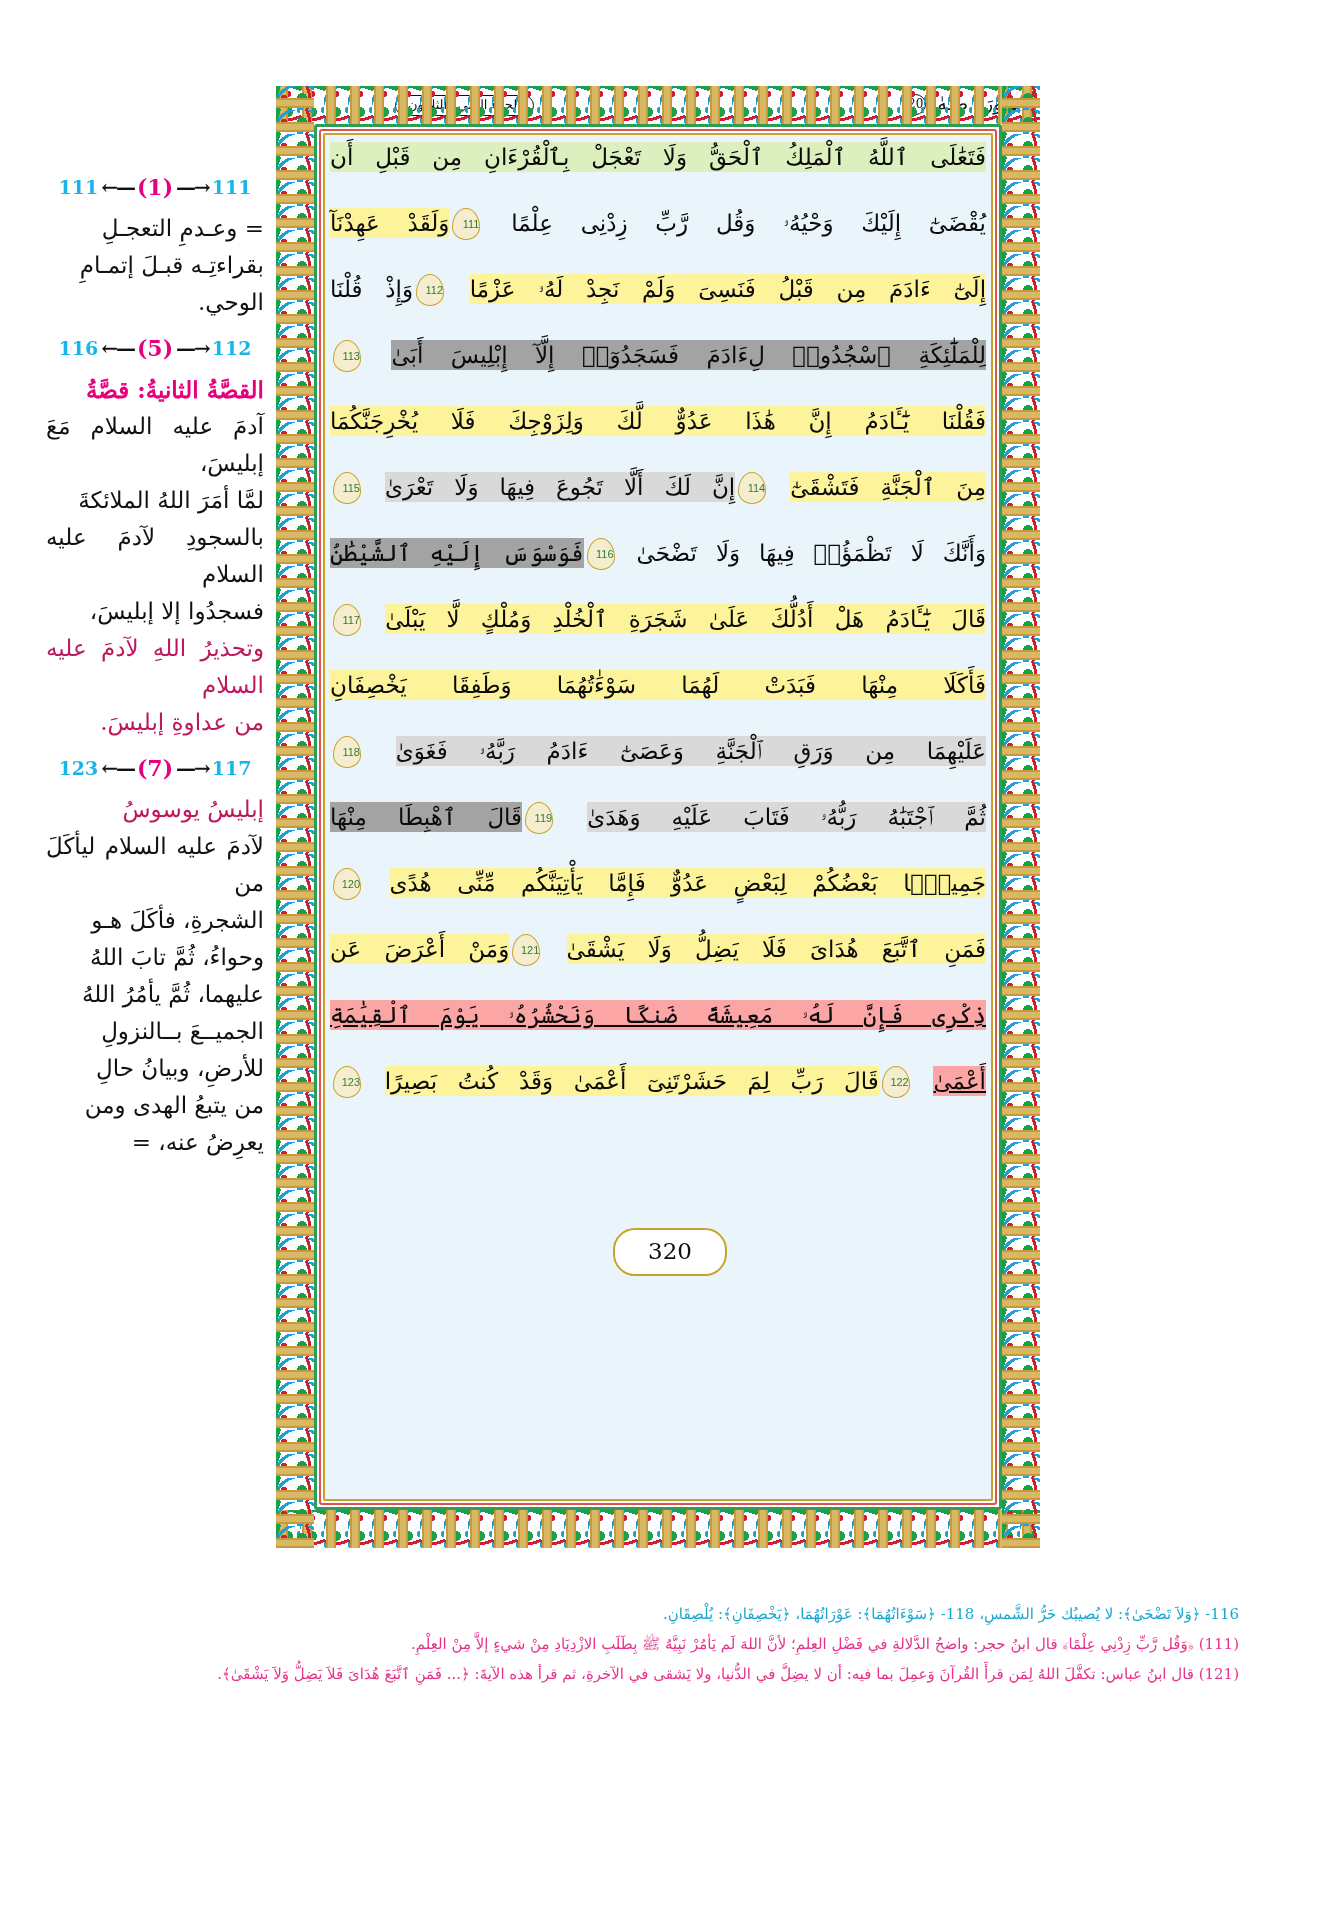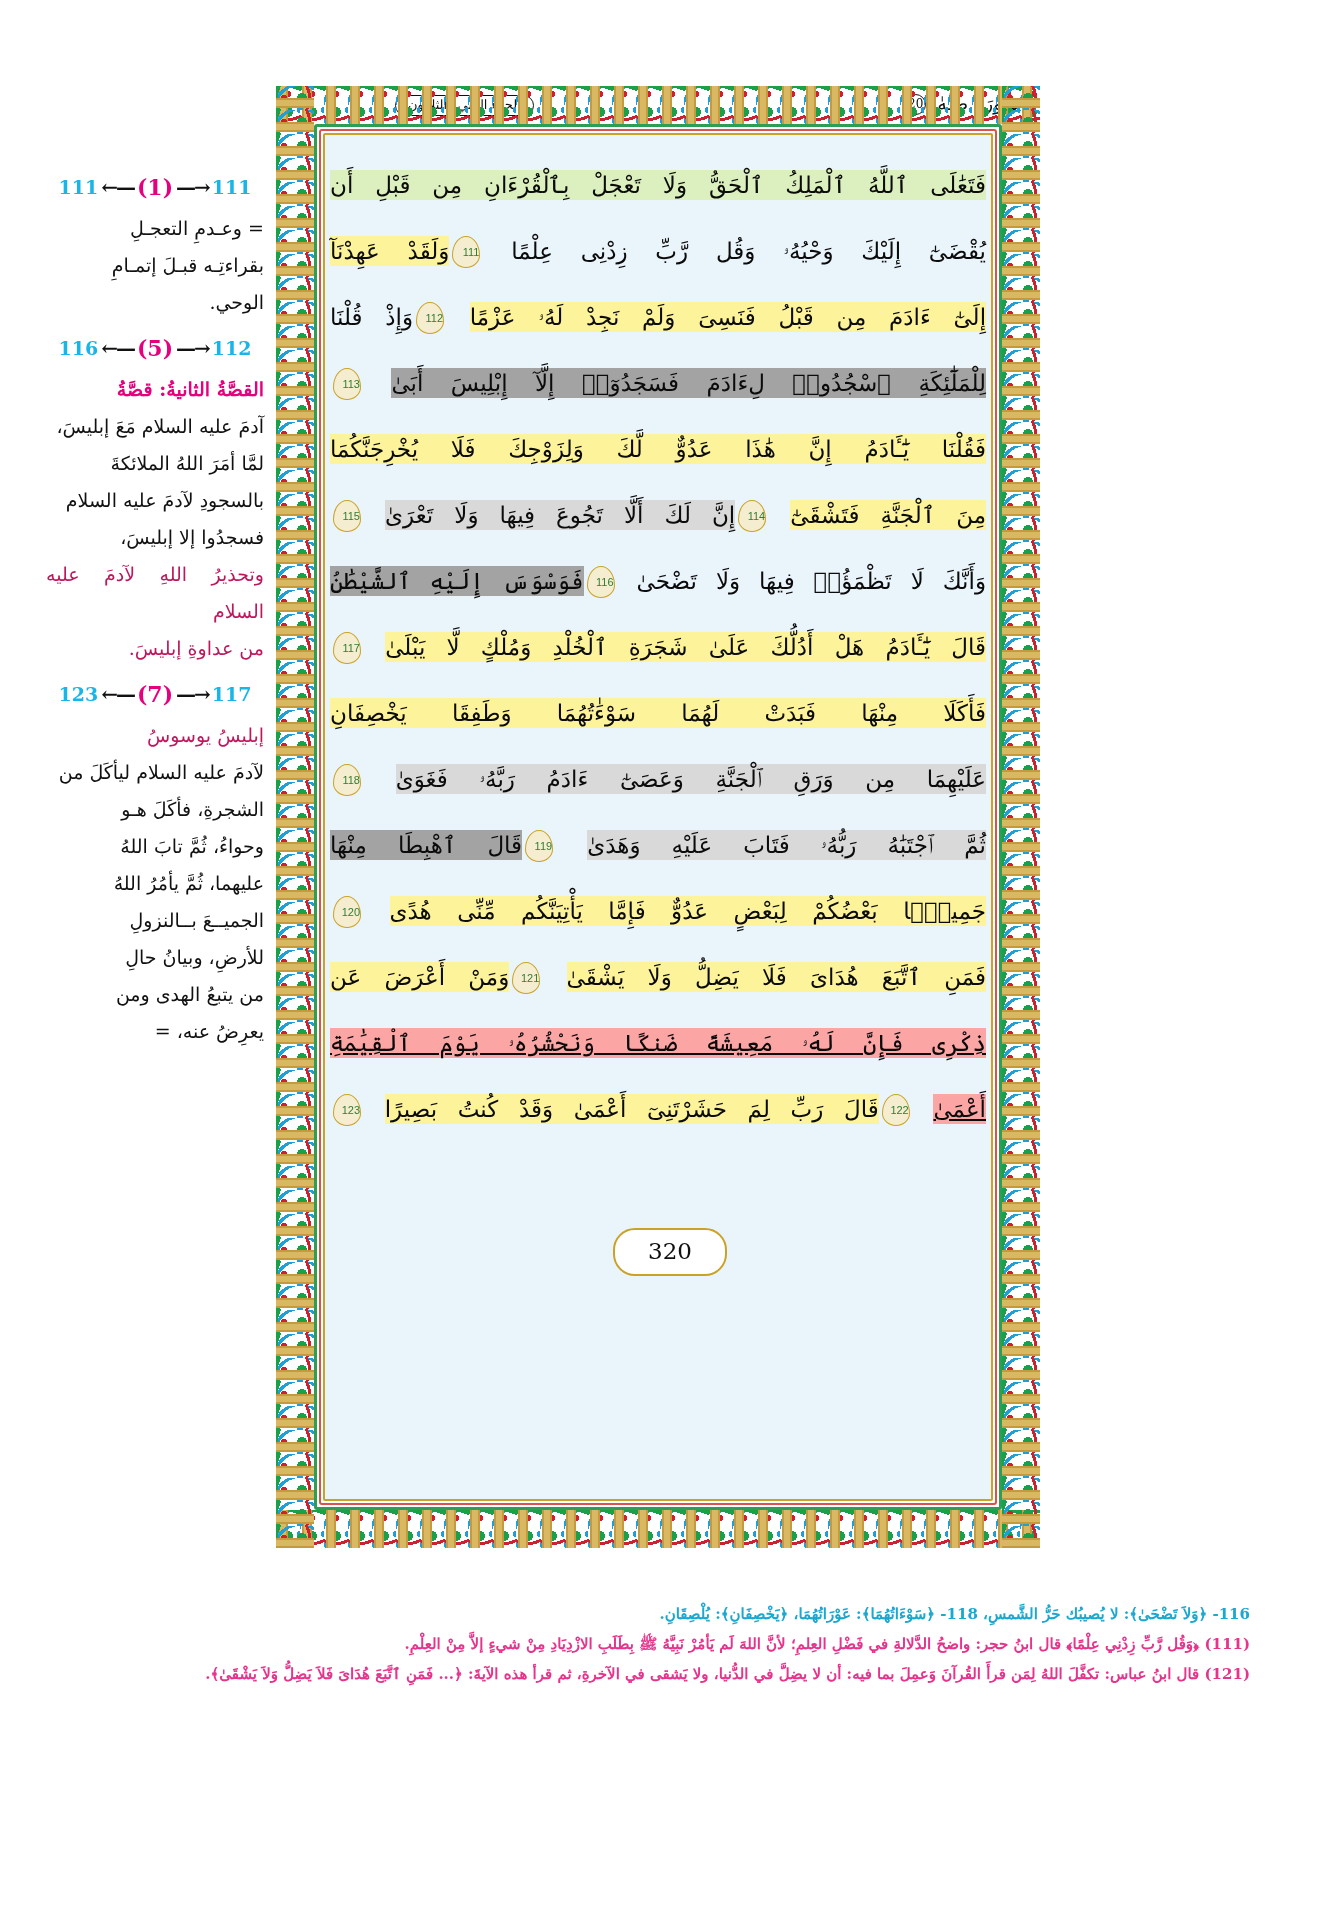--- a/index.html
+++ b/index.html
@@ -41,21 +41,21 @@
        repeating-radial-gradient(circle at 24px 24px, #1f9fd8 0 3px, transparent 3px 24px);
      background-size:38px 24px,38px 24px,38px 24px,38px 24px;
   }
 
   
   #ruleA{left:314px;top:124px;width:688px;height:1386px;border:3px solid #2e9e57;border-radius:3px;}
   #ruleB{left:319px;top:129px;width:678px;height:1376px;border:2px solid #d9534f;border-radius:3px;}
   #ruleC{left:323px;top:133px;width:670px;height:1368px;border:2px solid #c9a227;border-radius:2px;background:#eaf4fb;}
 
   
-  #quran{position:absolute;left:330px;top:152px;width:656px;height:1090px;direction:rtl;}
+  #quran{position:absolute;left:330px;top:124px;width:656px;height:1090px;direction:rtl;}
   .vline{position:relative;height:auto;margin:0;padding:0;text-align:justify;text-align-last:justify;
          font-family:"DejaVu Serif",serif;font-size:23px;line-height:66px;color:#0b0b0b;white-space:nowrap;}
   .vline span.seg{padding:2px 0;}
   .hl-y{background:#fdf39a;}
   .hl-g{background:#dcefbe;}
   .hl-p{background:#a3a3a3;}
   .hl-o{background:#fca5a5;text-decoration:underline;}
   .hl-gr{background:#d9d9d9;}
   .hl-n{background:transparent;}
   .ayah{display:inline-block;width:26px;height:30px;line-height:30px;text-align:center;font-size:11px;
@@ -68,27 +68,27 @@
         border-radius:22px;background:#fff;text-align:center;line-height:42px;
         font-family:"DejaVu Serif",serif;font-size:23px;color:#111;z-index:6;}
 
   
   #side{position:absolute;left:46px;top:160px;width:218px;direction:rtl;text-align:justify;}
   .rng{display:flex;align-items:center;justify-content:center;gap:3px;margin:14px 0 10px;direction:ltr;
        font-family:"DejaVu Serif",serif;font-size:19px;font-weight:bold;}
   .rng .a,.rng .b{color:#19b5e8;}
   .rng .c{color:#e6007e;font-size:22px;}
   .rng .arr{color:#111;font-size:20px;letter-spacing:-2px;}
-  .sp{font-family:"DejaVu Serif",serif;font-size:19px;line-height:37px;color:#111;margin:0;}
+  .sp{font-family:"DejaVu Serif",serif;font-size:23px;line-height:37px;color:#111;margin:0;}
   .sp.pink{color:#e6007e;font-weight:bold;}
   .sp.cyan{color:#be185d;}
 
   
   #foot{position:absolute;left:100px;top:1600px;width:1150px;direction:rtl;text-align:justify;}
-  .fn{font-family:"DejaVu Serif",serif;font-size:15px;line-height:28px;margin:0 0 2px 0;font-weight:bold;}
+  .fn{font-family:"DejaVu Serif",serif;font-size:15px;line-height:28px;margin:0 11px 2px 0;font-weight:normal;}
   .fn.cy{color:#1aa7d0;}
   .fn.mg{color:#e6338c;}
 </style>
 </head>
 <body>
 
 <div id="page">
 
   <div class="hdr">
     <div class="surah">

